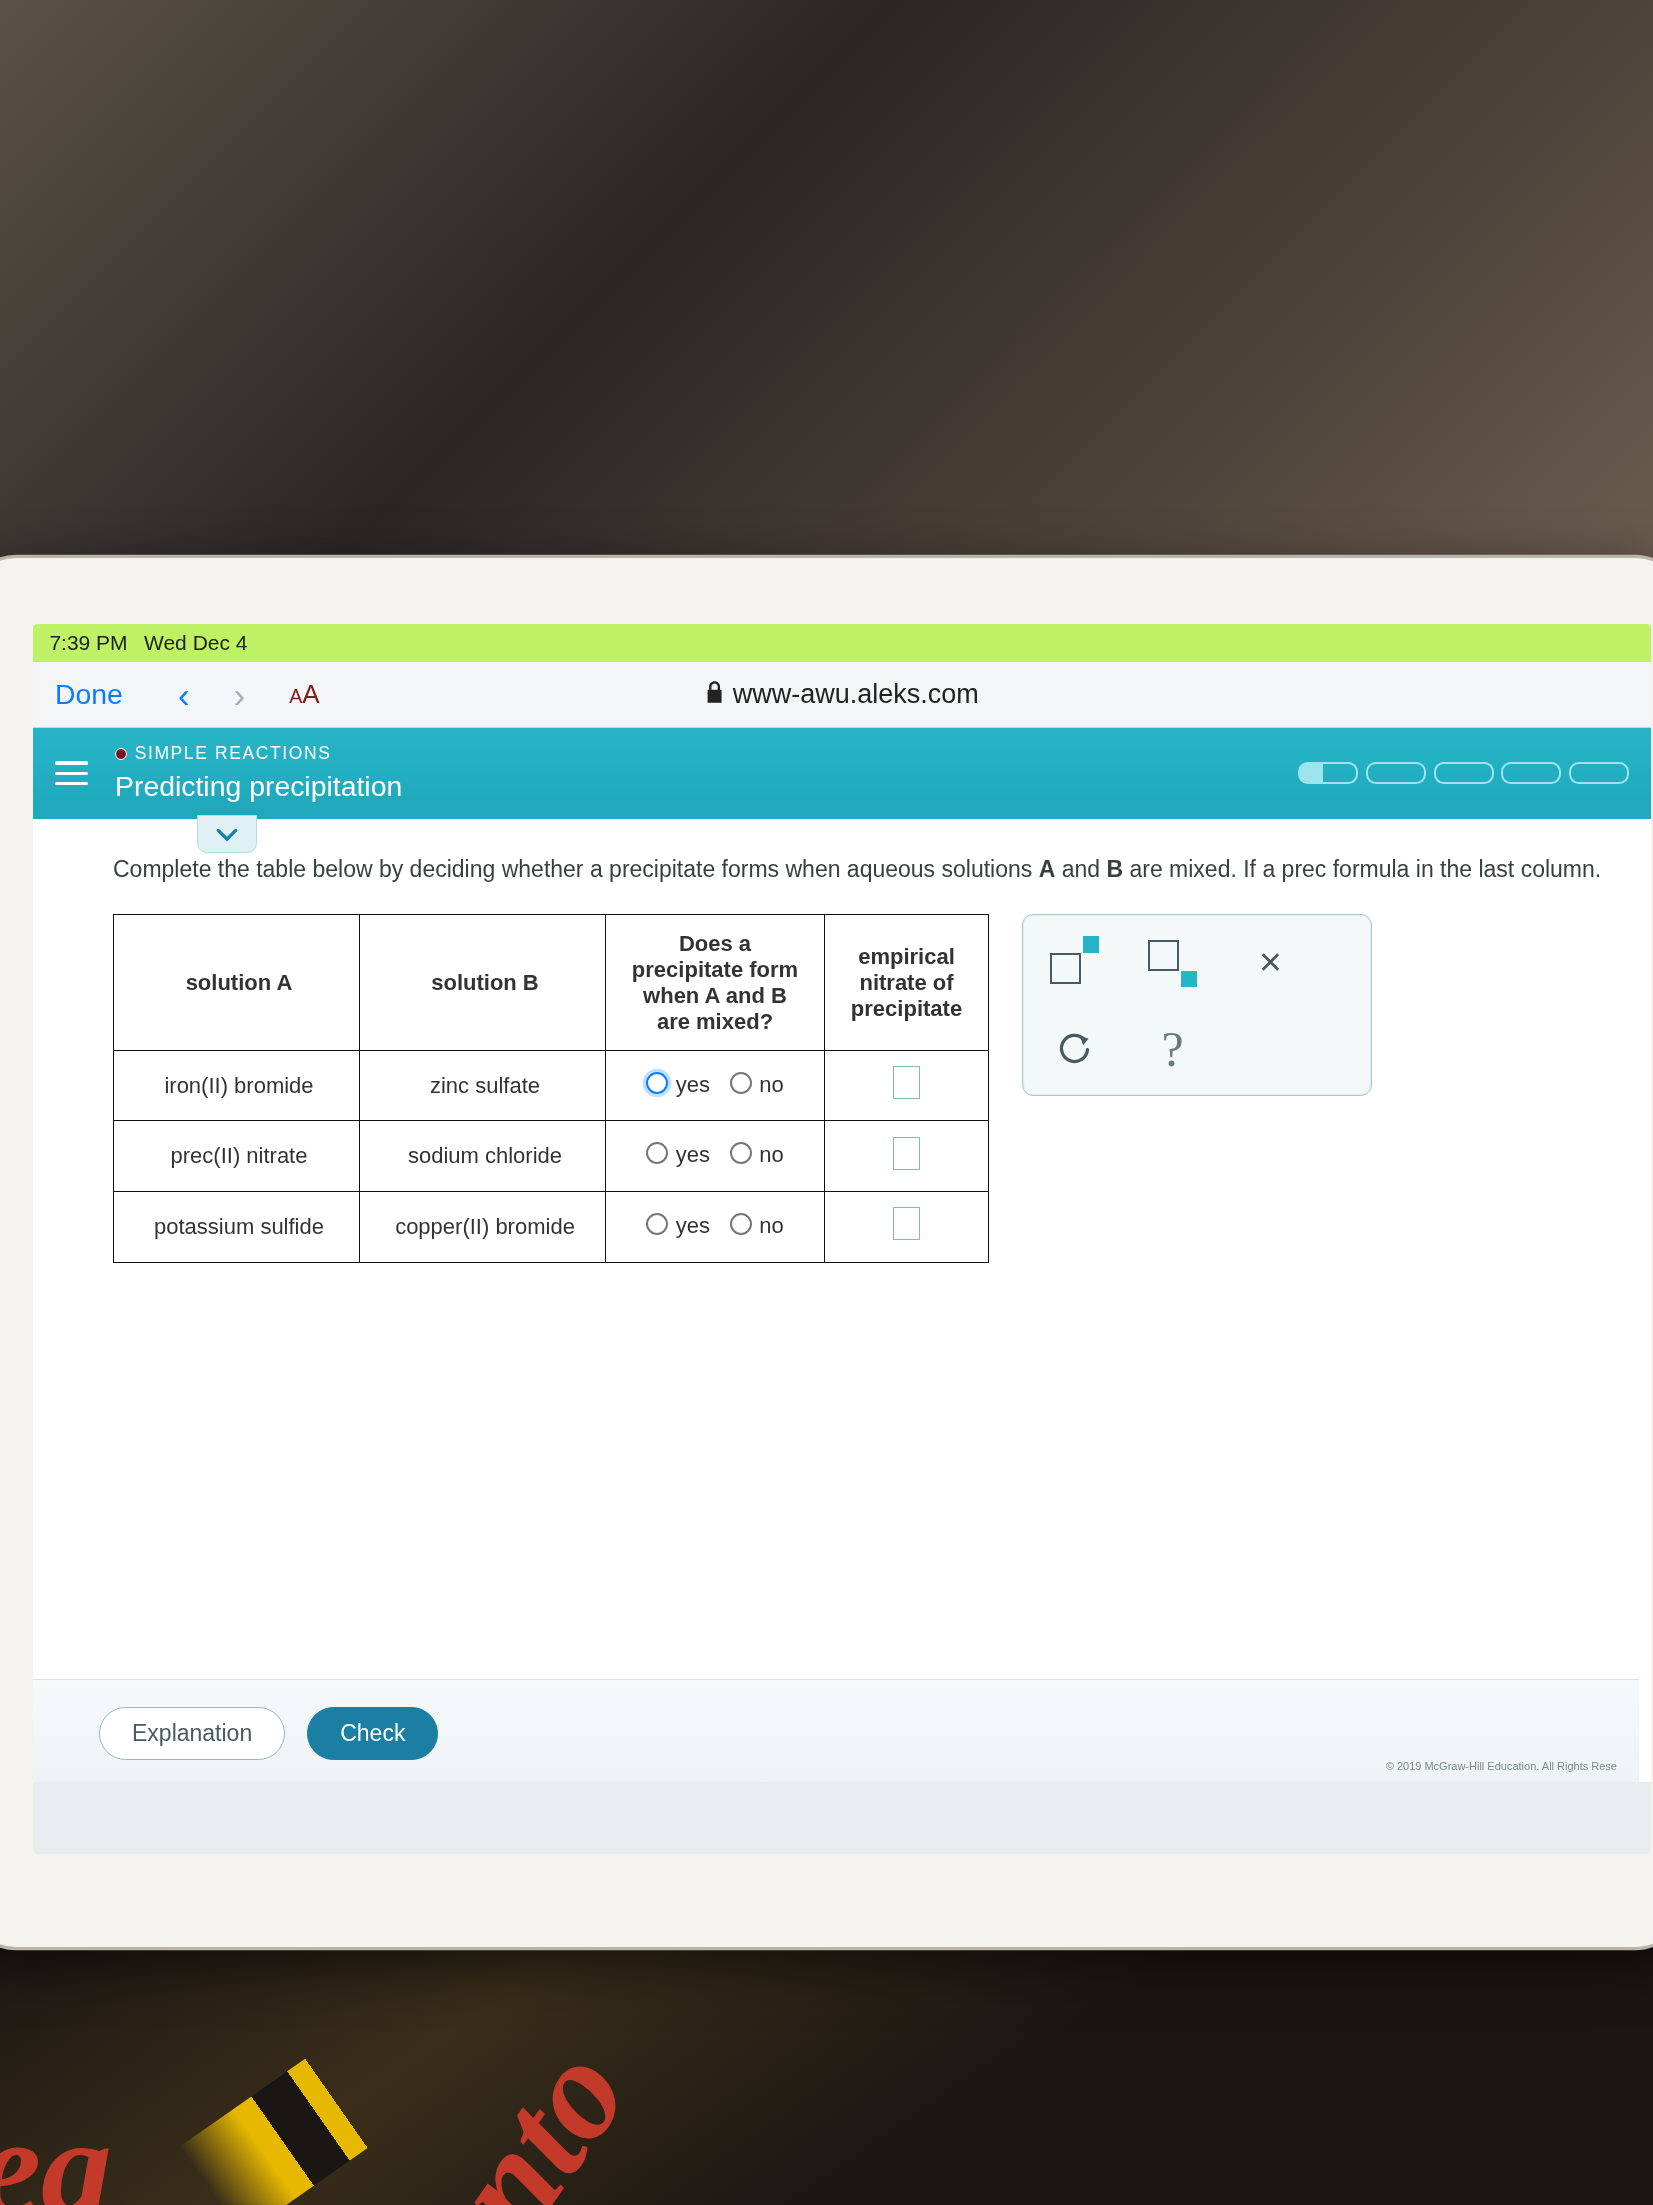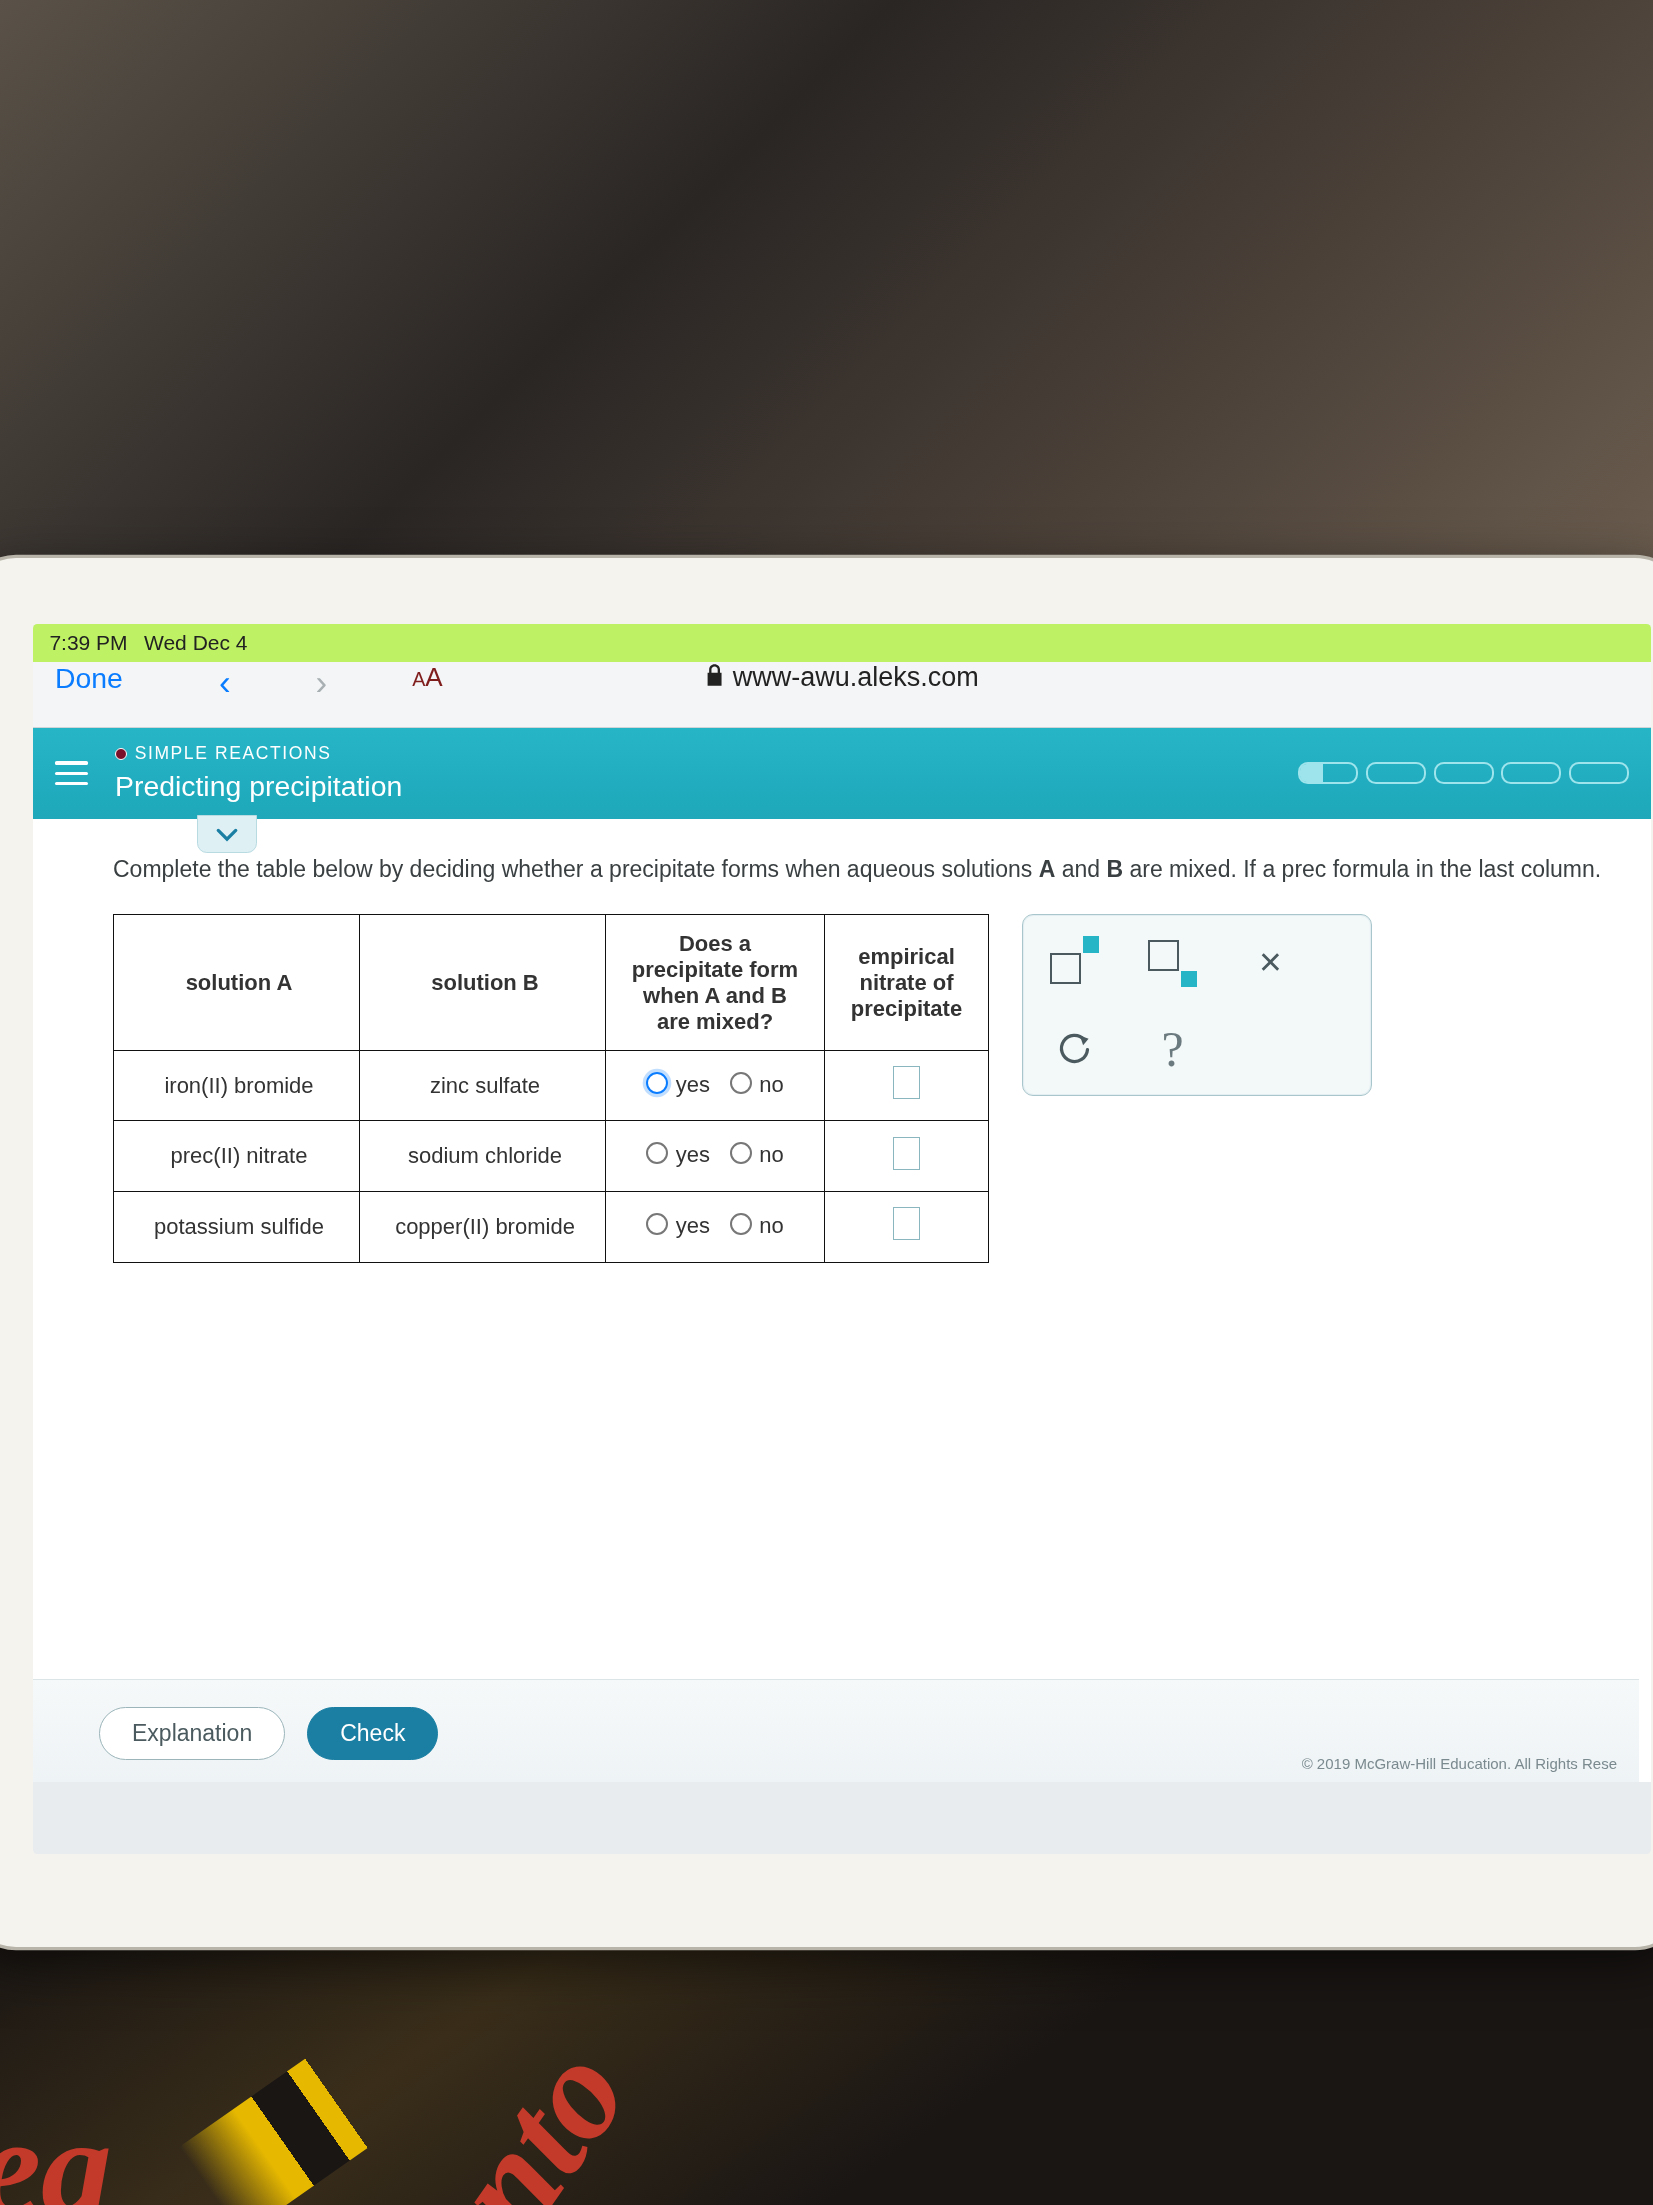--- a/index.html
+++ b/index.html
@@ -44,22 +44,22 @@
     position: absolute; top: 66px; left: 66px; right: 33px; bottom: 93px;
     background: #e8ecee;
     overflow: hidden;
     border-radius: 4.4px;
   }
   .status-bar {
     height: 38px; padding: 0 16.4px; display:flex; align-items:center;
     font-size: 21px; color:#222; background:#bef264;
   }
   .safari-bar {
-    height: 66px; background:#f4f5f6; display:flex; padding:0 22px;
-    border-bottom:1.1px solid #d0d4d6; position:relative;gap:41px;
+    height: 66px; background:#f4f5f6; display:flex; align-items:center; padding:0 22px;
+    border-bottom:1.1px solid #d0d4d6; position:relative;
   }
   .done-btn { color:#0a7cff; font-size:28.4px; margin-right:33px; }
   .chev { font-size:35px; color:#a8b0b4; margin:0 22px; }
   .chev.active { color:#0a7cff; }
   .aa-btn { color:#7f1d1d; font-size:26px; font-weight:500; margin-left:22px; }
   .aa-btn .small-a { font-size:19.7px; }
   .url-area { position:absolute; left:50%; transform:translateX(-50%); display:flex; align-items:center; gap:8.8px; color:#222; font-size:27px; }
   .lock-icon svg { width:18.6px; height:22px; }
   .header-band {
     background: linear-gradient(180deg, #26b5c7 0%, #1ea8ba 100%);
@@ -128,21 +128,21 @@
     position:absolute; left:0; right:12px; bottom:0; padding: 27px 66px 22px;
     background: linear-gradient(180deg, #f6f9fa 0%, #eef3f5 100%);
     border-top:1.1px solid #dbe4e7;
   }
   .btn-row { display:flex; gap:22px; align-items:center; }
   .btn {
     font-size:23px; padding:12px 32px; border-radius:546px; border:1.6px solid #9bb5ba; background:#fff; color:#4a5a5e;
   }
   .btn.primary { background:#1a7fa3; color:#fff; border-color:#1a7fa3; }
   .copyright {
-    position:absolute; right:22px; bottom:9.8px; font-size:15px; color:#7a8a8f;
+    position:absolute; right:22px; bottom:9.8px; font-size:11px; color:#7a8a8f;
   }
 </style>
 </head>
 <body>
 
 <div class="photo-bg-top"></div>
 <div class="photo-bg-bottom">
   <div class="ento-text">ento</div>
   <div class="ea-text">ea</div>
 </div>

